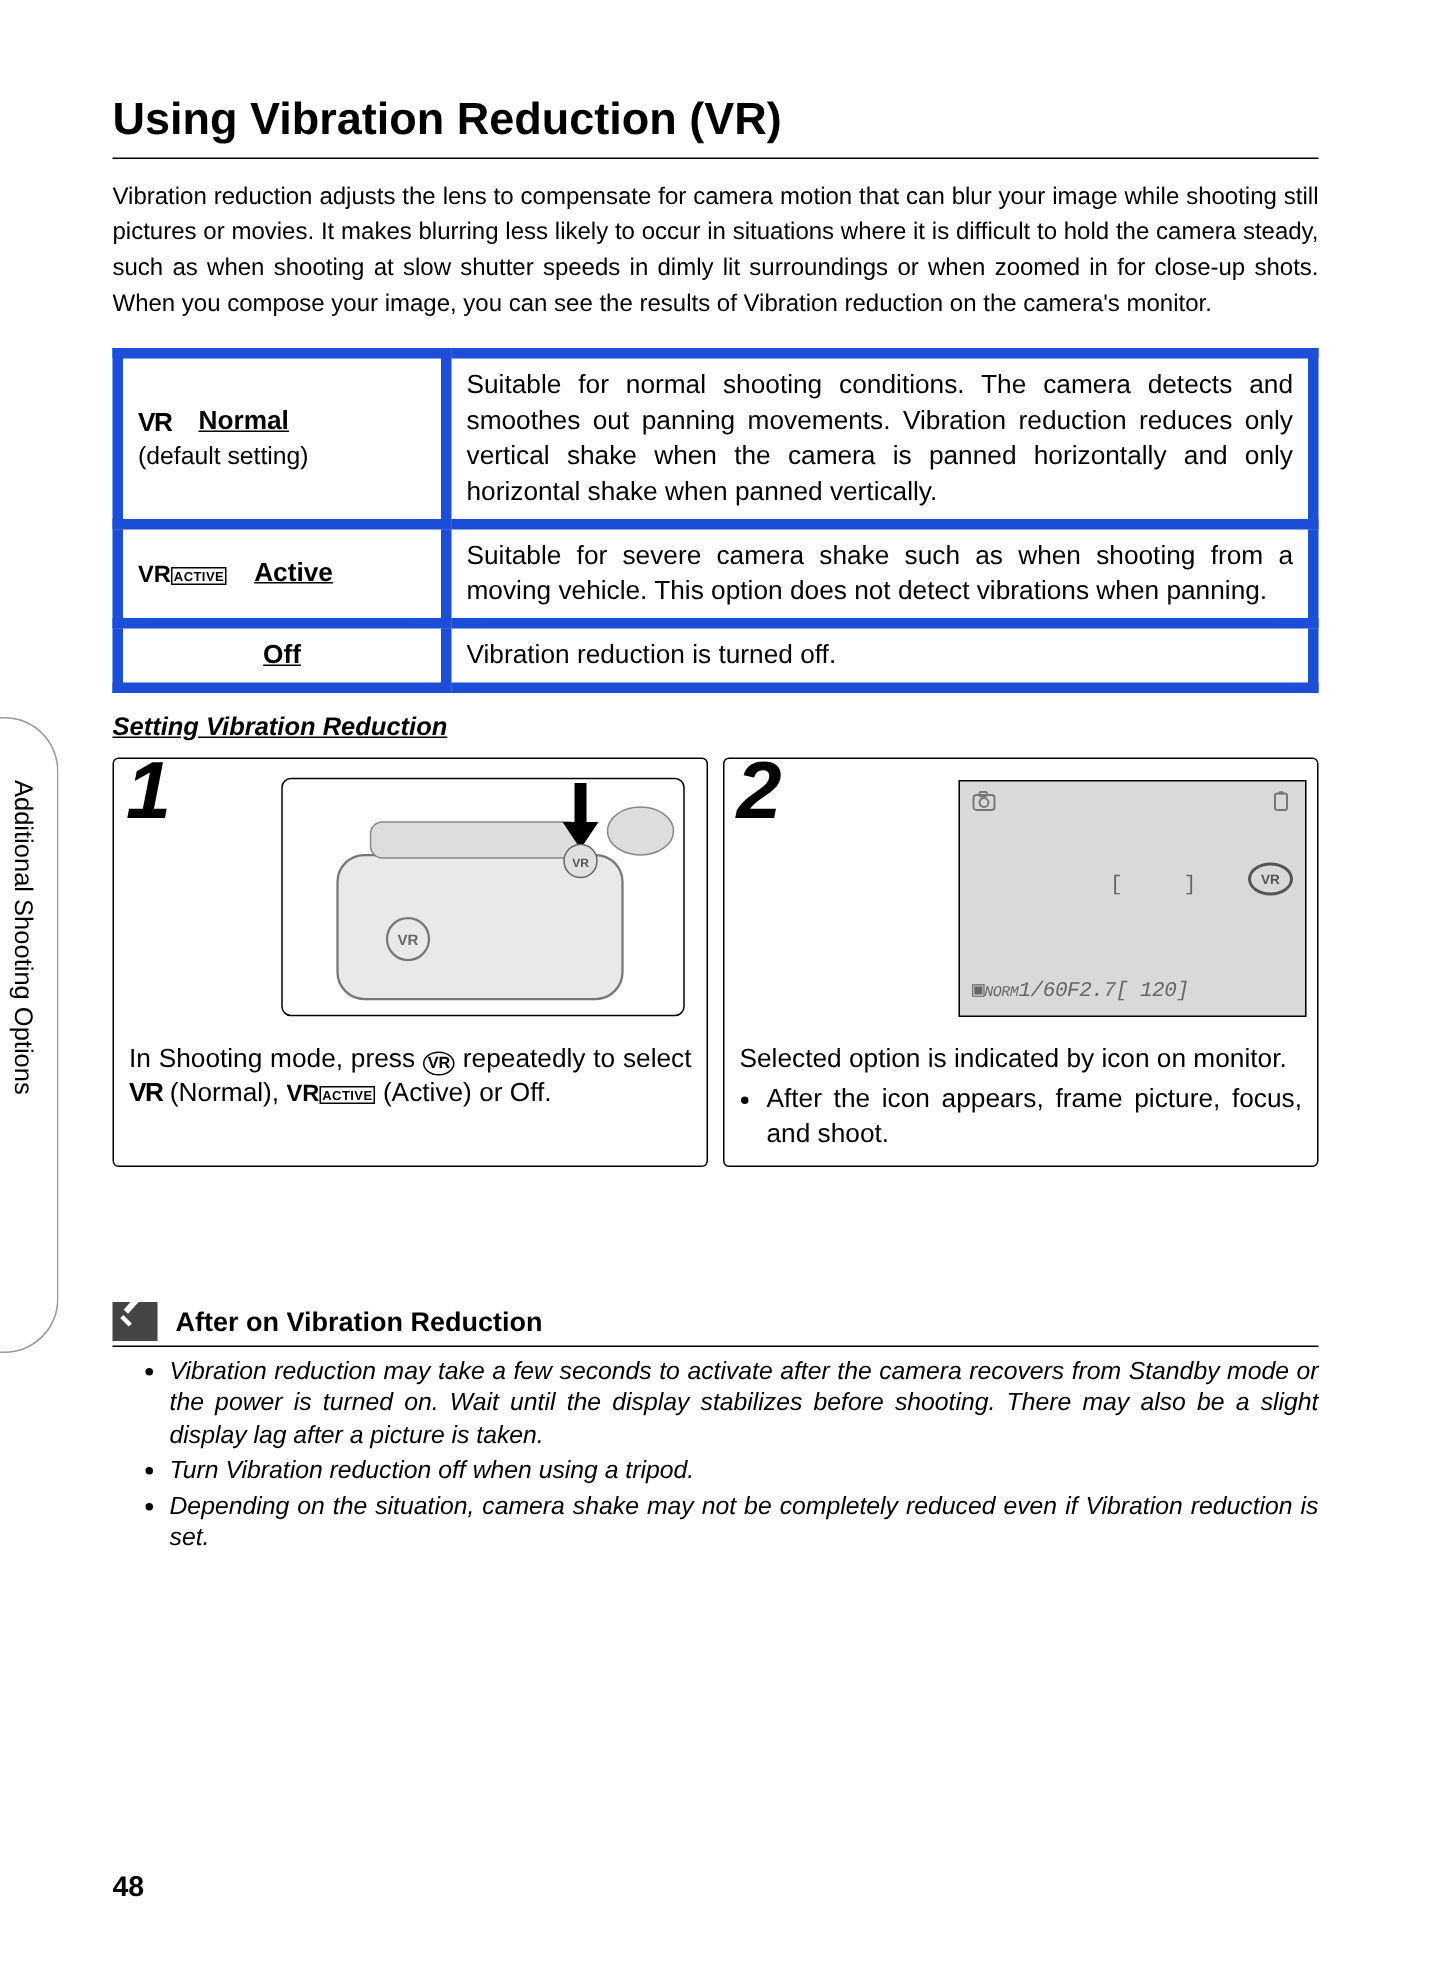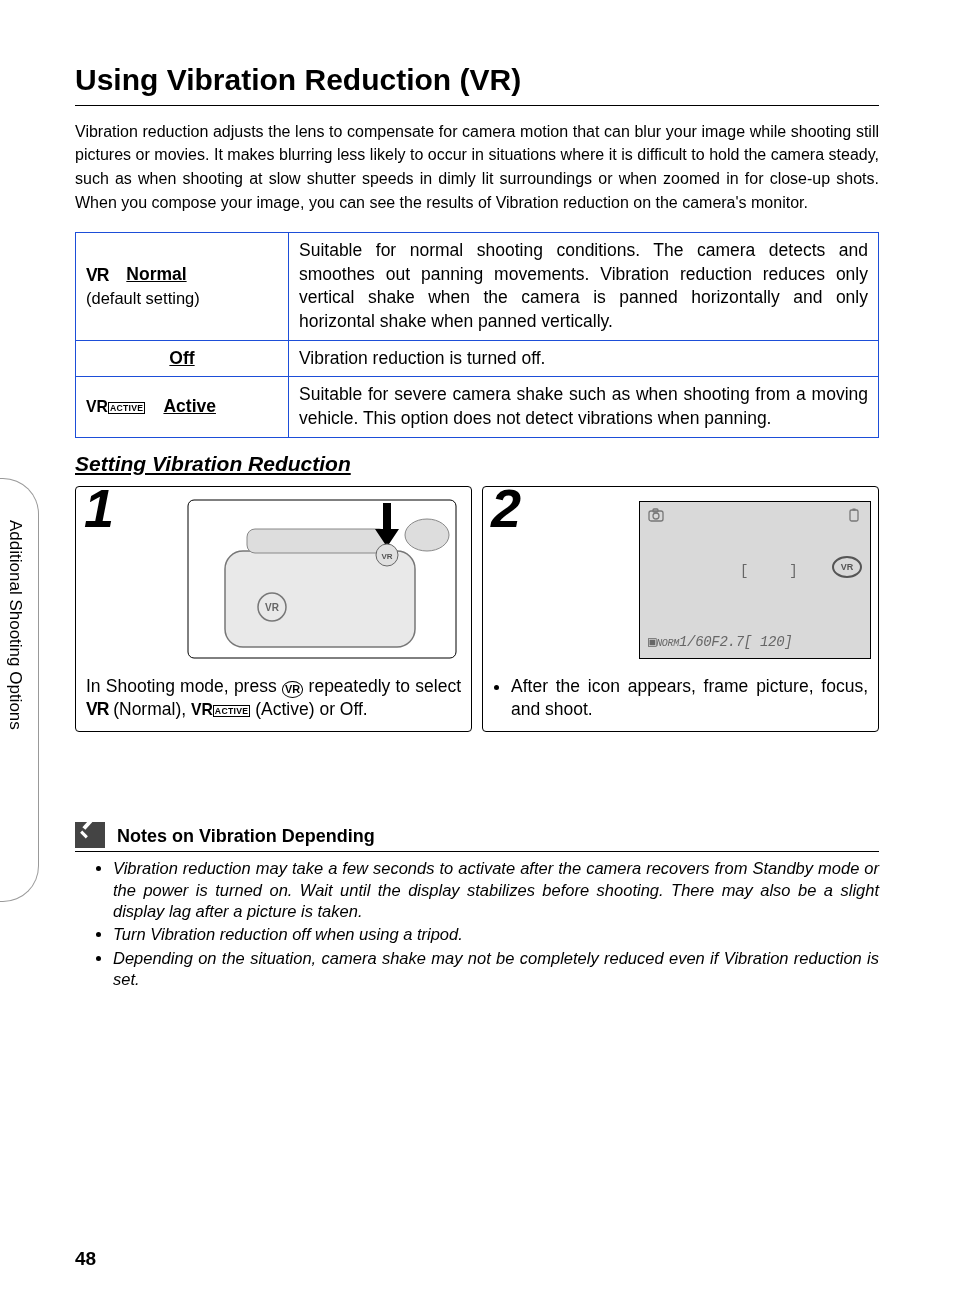--- a/index.html
+++ b/index.html
@@ -52,21 +52,21 @@
     line-height: 1.48;
     font-size: 16px;
   }
   table.modes {
     border-collapse: collapse;
     width: 100%;
     margin: 0 0 12px 0;
     font-size: 17.5px;
   }
   table.modes td {
-    border: 1px solid #1d4ed8;
+    border: 7px solid #1d4ed8;
     padding: 6px 10px 6px 10px;
     vertical-align: middle;
     line-height: 1.35;
   }
   table.modes td.label {
     width: 192px;
   }
   table.modes td.desc {
     text-align: justify;
   }
@@ -78,21 +78,21 @@
   .mode-name {
     font-weight: 700;
     text-decoration: underline;
   }
   .sub-label {
     display: block;
     font-size: 16.5px;
     font-weight: 400;
   }
   .section-sub {
-    font-size: 21px;
+    font-size: 17px;
     font-weight: 700;
     font-style: italic;
     text-decoration: underline;
     margin: 10px 0 8px 0;
   }
   .steps {
     display: flex;
     gap: 10px;
     margin-bottom: 40px;
   }
@@ -280,30 +280,30 @@
   <table class="modes">
     <tbody>
         <tr>
       <td class="label">
         <span class="mode-icon-box"><span class="glyph-vr">VR</span></span><span class="mode-name">Normal</span>
         <span class="sub-label">(default setting)</span>
       </td>
       <td class="desc">Suitable for normal shooting conditions. The camera detects and smoothes out panning movements. Vibration reduction reduces only vertical shake when the camera is panned horizontally and only horizontal shake when panned vertically.</td>
     </tr>
     <tr>
+      <td class="label">
+        <span class="mode-icon-box"><span class="glyph-vr-active">VR<span class="box">ACTIVE</span></span></span><span class="mode-name">Active</span>
+      </td>
+      <td class="desc">Suitable for severe camera shake such as when shooting from a moving vehicle. This option does not detect vibrations when panning.</td>
+    </tr>
+    <tr>
       <td class="label" style="text-align:center">
         <span class="mode-name">Off</span>
       </td>
       <td class="desc">Vibration reduction is turned off.</td>
-    </tr>
-    <tr>
-      <td class="label">
-        <span class="mode-icon-box"><span class="glyph-vr-active">VR<span class="box">ACTIVE</span></span></span><span class="mode-name">Active</span>
-      </td>
-      <td class="desc">Suitable for severe camera shake such as when shooting from a moving vehicle. This option does not detect vibrations when panning.</td>
     </tr>
   </tbody>
     </table>
 
   <div class="section-sub">Setting Vibration Reduction</div>
 
   <div class="steps">
 
     <div class="step">
       <div class="num">1</div>
@@ -349,31 +349,32 @@
           <div class="vr-bubble">VR</div>
           <div class="bottombar">
             <span>▣<span style="font-size:10px">NORM</span></span>
             <span>1/60</span>
             <span>F2.7</span>
             <span>[  120]</span>
           </div>
         </div>
       </div>
       <div class="step-text">
+        <span>Selected option is indicated by icon on monitor.</span>
         <ul>
           <li>After the icon appears, frame picture, focus, and shoot.</li>
         </ul>
       </div>
     </div>
   </div>
 
   <div class="notes-block">
     <div class="notes-head">
       <div class="check"></div>
-      <div class="title">Notes on Vibration Depending</div>
+      <div class="title">After on Vibration Reduction</div>
     </div>
     <ul>
       <li>Vibration reduction may take a few seconds to activate after the camera recovers from Standby mode or the power is turned on. Wait until the display stabilizes before shooting. There may also be a slight display lag after a picture is taken.</li>
       <li>Turn Vibration reduction off when using a tripod.</li>
       <li>Depending on the situation, camera shake may not be completely reduced even if Vibration reduction is set.</li>
     </ul>
   </div>
 
   <div class="page-num">48</div>
 </div>

